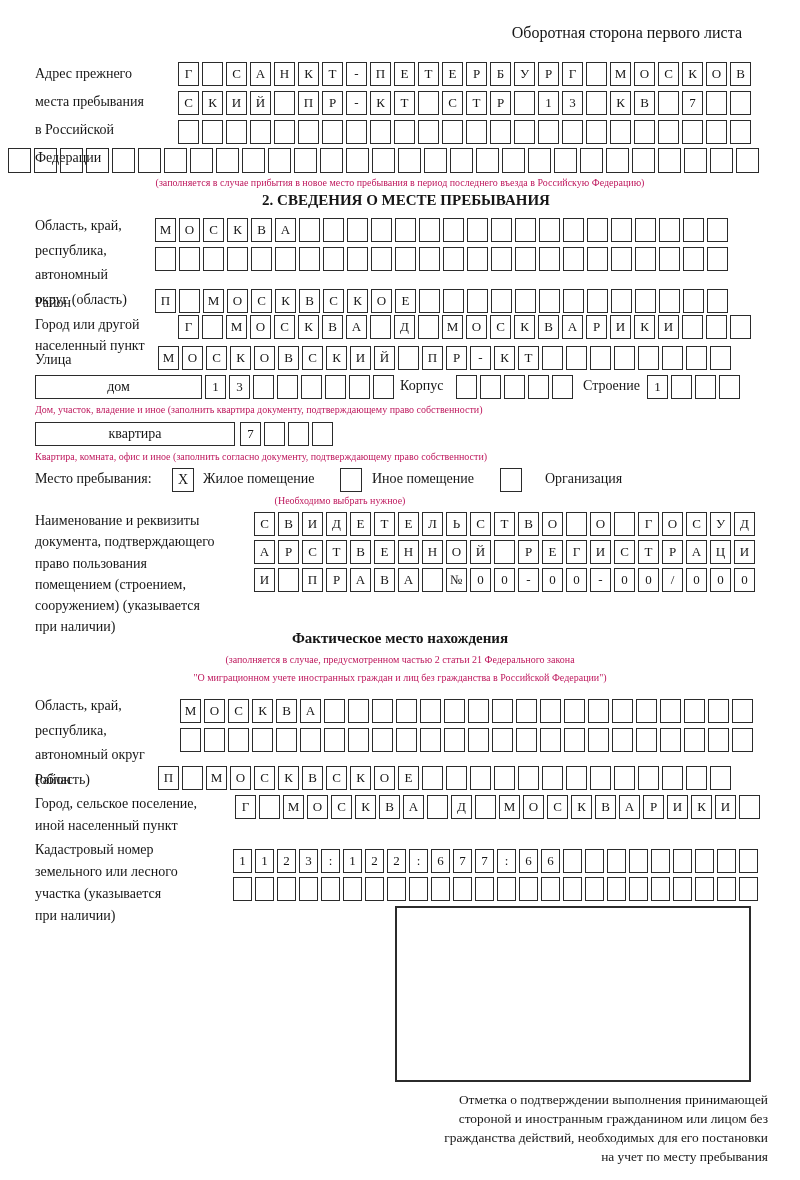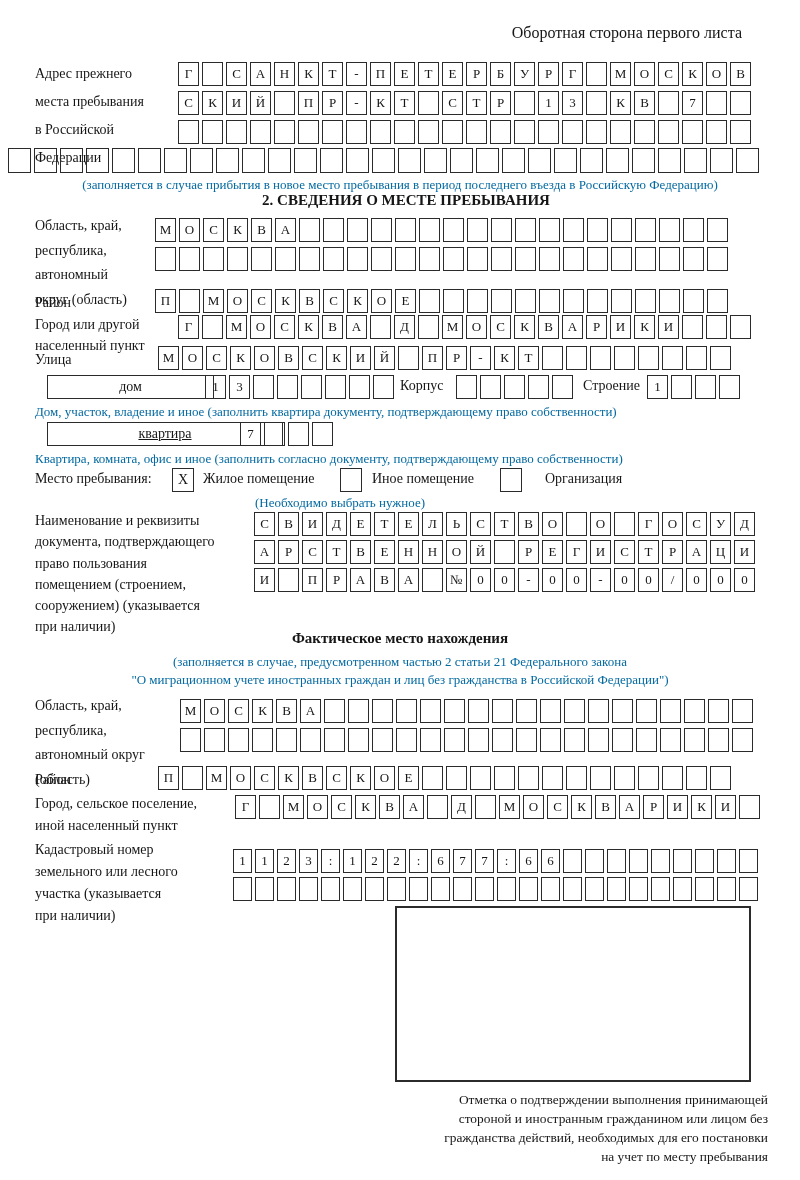--- a/index.html
+++ b/index.html
@@ -3,31 +3,31 @@
 <meta charset="utf-8">
 <style>
   html,body{margin:0;padding:0;background:#fff;}
   .page{position:relative;width:800px;height:1180px;background:#ffffff;overflow:hidden;
         font-family:"Liberation Serif","DejaVu Serif",serif;color:#161616;}
   .abs{position:absolute;}
   .lbl{font-size:14px;white-space:pre-line;line-height:27px;}
   .lh24{line-height:24.5px;}
   .lh21{line-height:21.3px;}
   .lh22{line-height:22px;}
-  .note{font-size:13px;color:#0369a1;}
+  .note{font-size:10px;color:#be185d;}
   .center{left:0;right:0;text-align:center;}
   .title{font-size:15px;font-weight:bold;}
   .row{display:flex;}
   .cell{box-sizing:border-box;flex:0 0 auto;width:21px;height:24px;margin-right:3px;
         border:1.5px solid #2b2b2b;display:flex;align-items:center;justify-content:center;
         font-size:13px;font-family:"Liberation Serif","DejaVu Serif",serif;}
   .row.wide .cell{width:23px;height:25px;}
   .row.narrow .cell{width:19px;margin-right:3px;}
   .fieldbox{box-sizing:border-box;border:1.5px solid #2b2b2b;height:24px;display:flex;
-            align-items:center;justify-content:center;font-size:14px;margin-left:12px;}
+            align-items:center;justify-content:center;font-size:14px;}
   .chk{box-sizing:border-box;width:22px;height:24px;border:1.5px solid #2b2b2b;display:flex;
        align-items:center;justify-content:center;font-size:14px;}
   .inl{font-size:14px;}
   .stampbox{box-sizing:border-box;border:2px solid #2b2b2b;background:#fff;}
   .caption{font-size:13.4px;line-height:19px;text-align:right;white-space:pre-line;}
 </style>
 </head>
 <body>
 
 <div class="page">
@@ -314,21 +314,21 @@
     </div>
   <div class="abs inl" style="left:583px;top:378px;">Строение</div>
   <div class="abs row" style="left:647px;top:375px;">
       <div class="cell">1</div>
       <div class="cell"></div>
       <div class="cell"></div>
       <div class="cell"></div>
     </div>
   <div class="abs note" style="left:35px;top:404px;">Дом, участок, владение и иное (заполнить квартира документу, подтверждающему право собственности)</div>
 
-  <div class="abs fieldbox" style="left:35px;top:422px;width:236px;text-decoration:underline;">квартира</div>
+  <div class="abs fieldbox" style="left:35px;top:422px;width:200px;">квартира</div>
   <div class="abs row" style="left:240px;top:422px;">
       <div class="cell">7</div>
       <div class="cell"></div>
       <div class="cell"></div>
       <div class="cell"></div>
     </div>
   <div class="abs note" style="left:35px;top:451px;">Квартира, комната, офис и иное (заполнить согласно документу, подтверждающему право собственности)</div>
 
   <div class="abs inl" style="left:35px;top:471px;">Место пребывания:</div>
   <div class="abs chk" style="left:172px;top:468px;">X</div>

